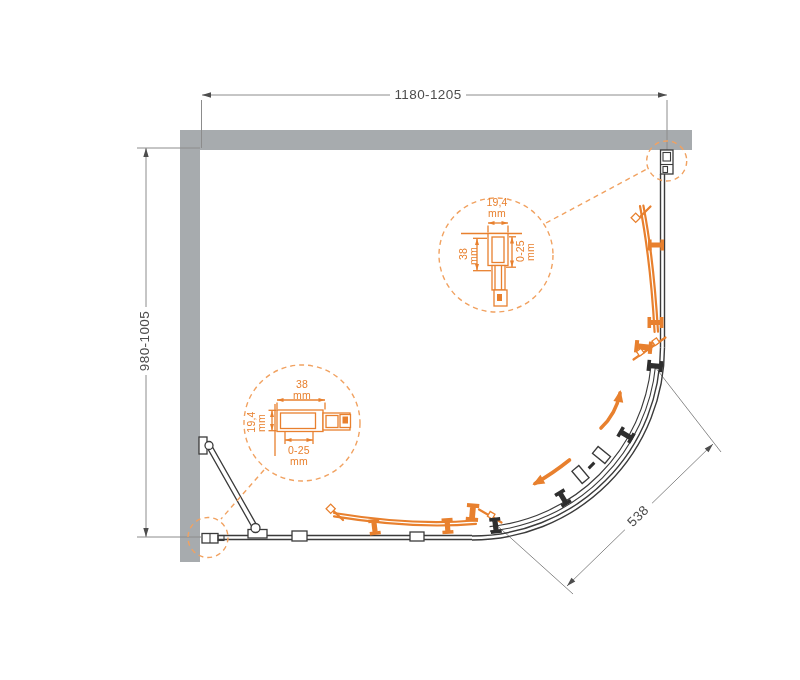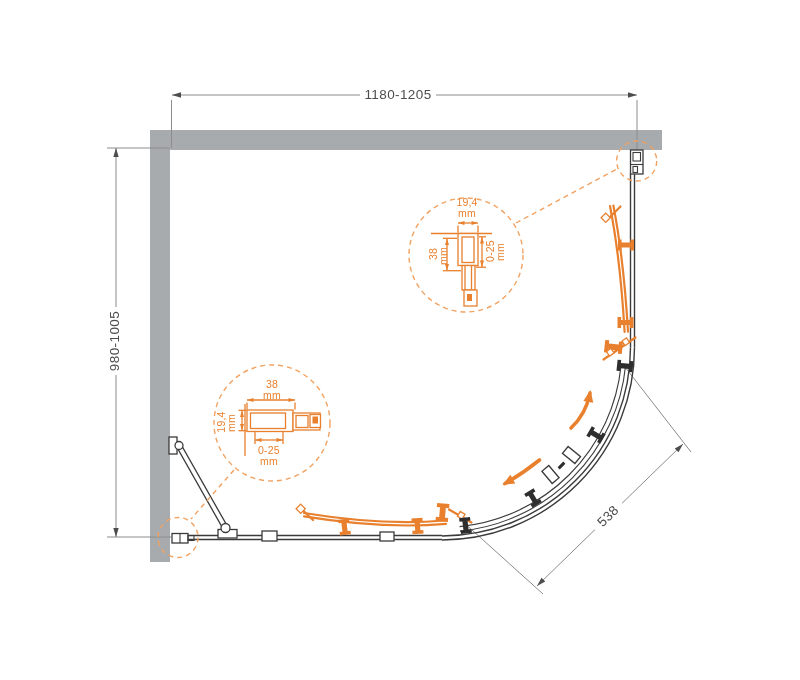--- a/index.html
+++ b/index.html
@@ -1,17 +1,17 @@
 <!DOCTYPE html>
 <html><head>
 <meta charset="utf-8">
 <style>
   html,body{margin:0;padding:0;background:#ffffff;}
   .stage{position:relative;width:692px;height:680px;background:#fff;overflow:hidden;
-         font-family:"Liberation Sans", sans-serif;}
+         font-family:"Liberation Sans", sans-serif;padding-left:30px;}
   svg text{font-family:"Liberation Sans", sans-serif;}
   .dim-line{stroke:#8c8c8c;stroke-width:1;fill:none;}
   .dim-arrow{fill:#4d4d4d;}
   .dim-text{fill:#4d4d4d;font-size:13.5px;letter-spacing:.4px;}
   .txt-bg{fill:#ffffff;}
   .frame{stroke:#3b3b3b;stroke-width:1.4;fill:none;}
   .frame-thin{stroke:#3b3b3b;stroke-width:1.1;fill:none;}
   .frame-fill{stroke:#3b3b3b;stroke-width:1.3;fill:#ffffff;}
   .dark{fill:#2e2e2e;}
   .orange{stroke:#E8802E;stroke-width:2.2;fill:none;stroke-linecap:round;}

